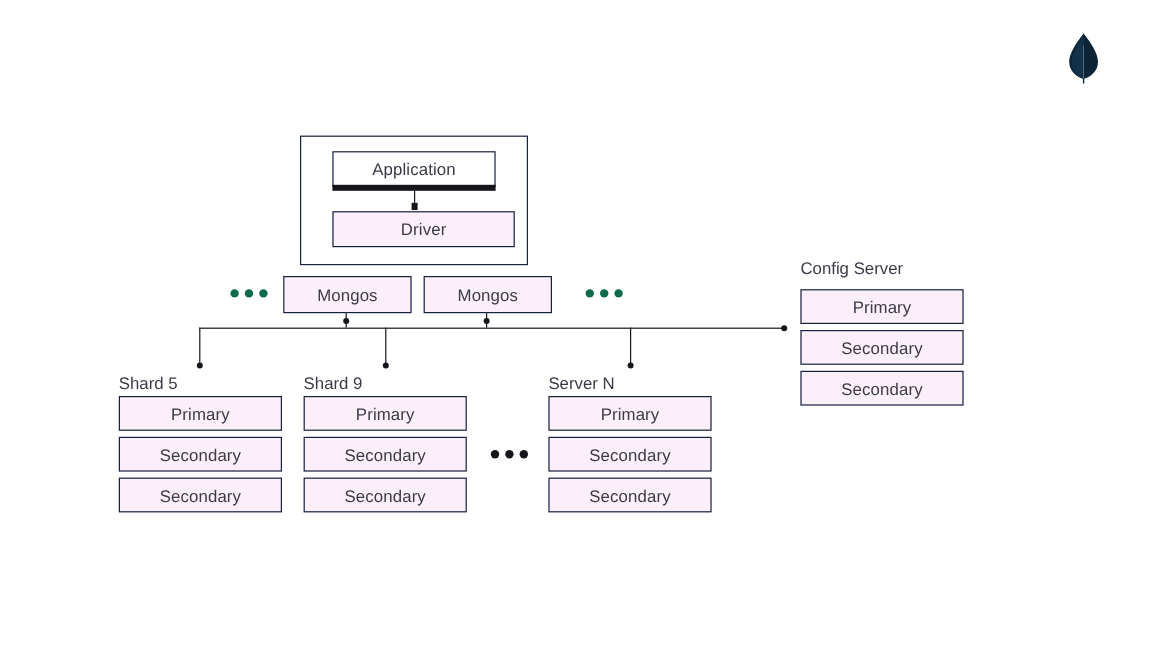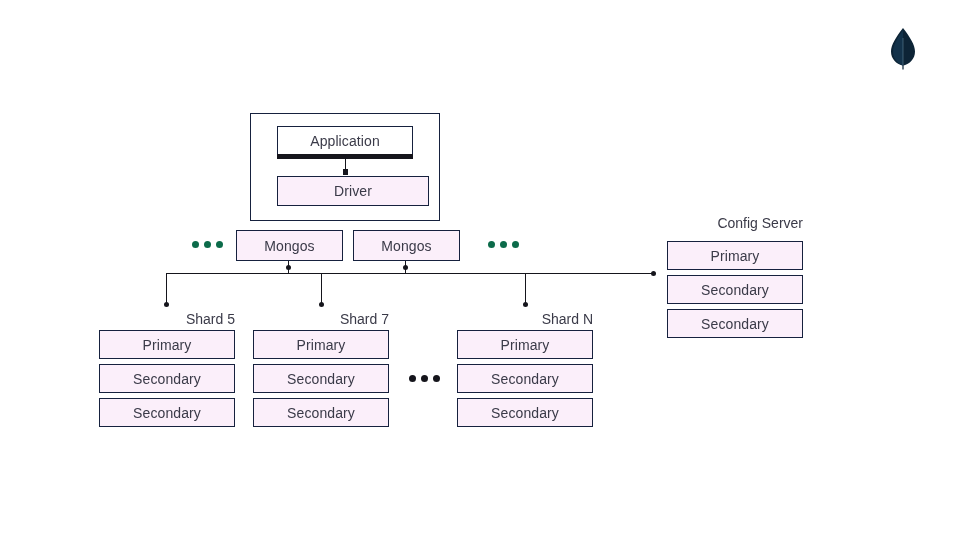--- a/index.html
+++ b/index.html
@@ -76,21 +76,21 @@
     height: 6px;
     background: #15151c;
   }
 
   
   .label {
     position: absolute;
     font-size: 14px;
     color: #3a3a48;
     white-space: nowrap;
-    text-align: right;
+    text-align: left;
   }
 
   
   .dots {
     position: absolute;
     display: flex;
     gap: 5px;
     align-items: center;
   }
   .dots i {
@@ -181,38 +181,38 @@
   <div class="node" style="left:99px; top:330px; width:136px; height:29px;">
     <span>Primary</span>
   </div>
   <div class="node" style="left:99px; top:364px; width:136px; height:29px;">
     <span>Secondary</span>
   </div>
   <div class="node" style="left:99px; top:398px; width:136px; height:29px;">
     <span>Secondary</span>
   </div>
 
-  <div class="label" style="left:253px; top:311px; width:136px;">Shard 7</div>
+  <div class="label" style="left:253px; top:311px; width:136px;">Shard 9</div>
   <div class="node" style="left:253px; top:330px; width:136px; height:29px;">
     <span>Primary</span>
   </div>
   <div class="node" style="left:253px; top:364px; width:136px; height:29px;">
     <span>Secondary</span>
   </div>
   <div class="node" style="left:253px; top:398px; width:136px; height:29px;">
     <span>Secondary</span>
   </div>
 
   <div class="dots black" style="left:409px; top:375px;">
     <i></i>
       <i></i>
       <i></i>
   </div>
 
-  <div class="label" style="left:457px; top:311px; width:136px;">Shard N</div>
+  <div class="label" style="left:457px; top:311px; width:136px;">Server N</div>
   <div class="node" style="left:457px; top:330px; width:136px; height:29px;">
     <span>Primary</span>
   </div>
   <div class="node" style="left:457px; top:364px; width:136px; height:29px;">
     <span>Secondary</span>
   </div>
   <div class="node" style="left:457px; top:398px; width:136px; height:29px;">
     <span>Secondary</span>
   </div>
 

